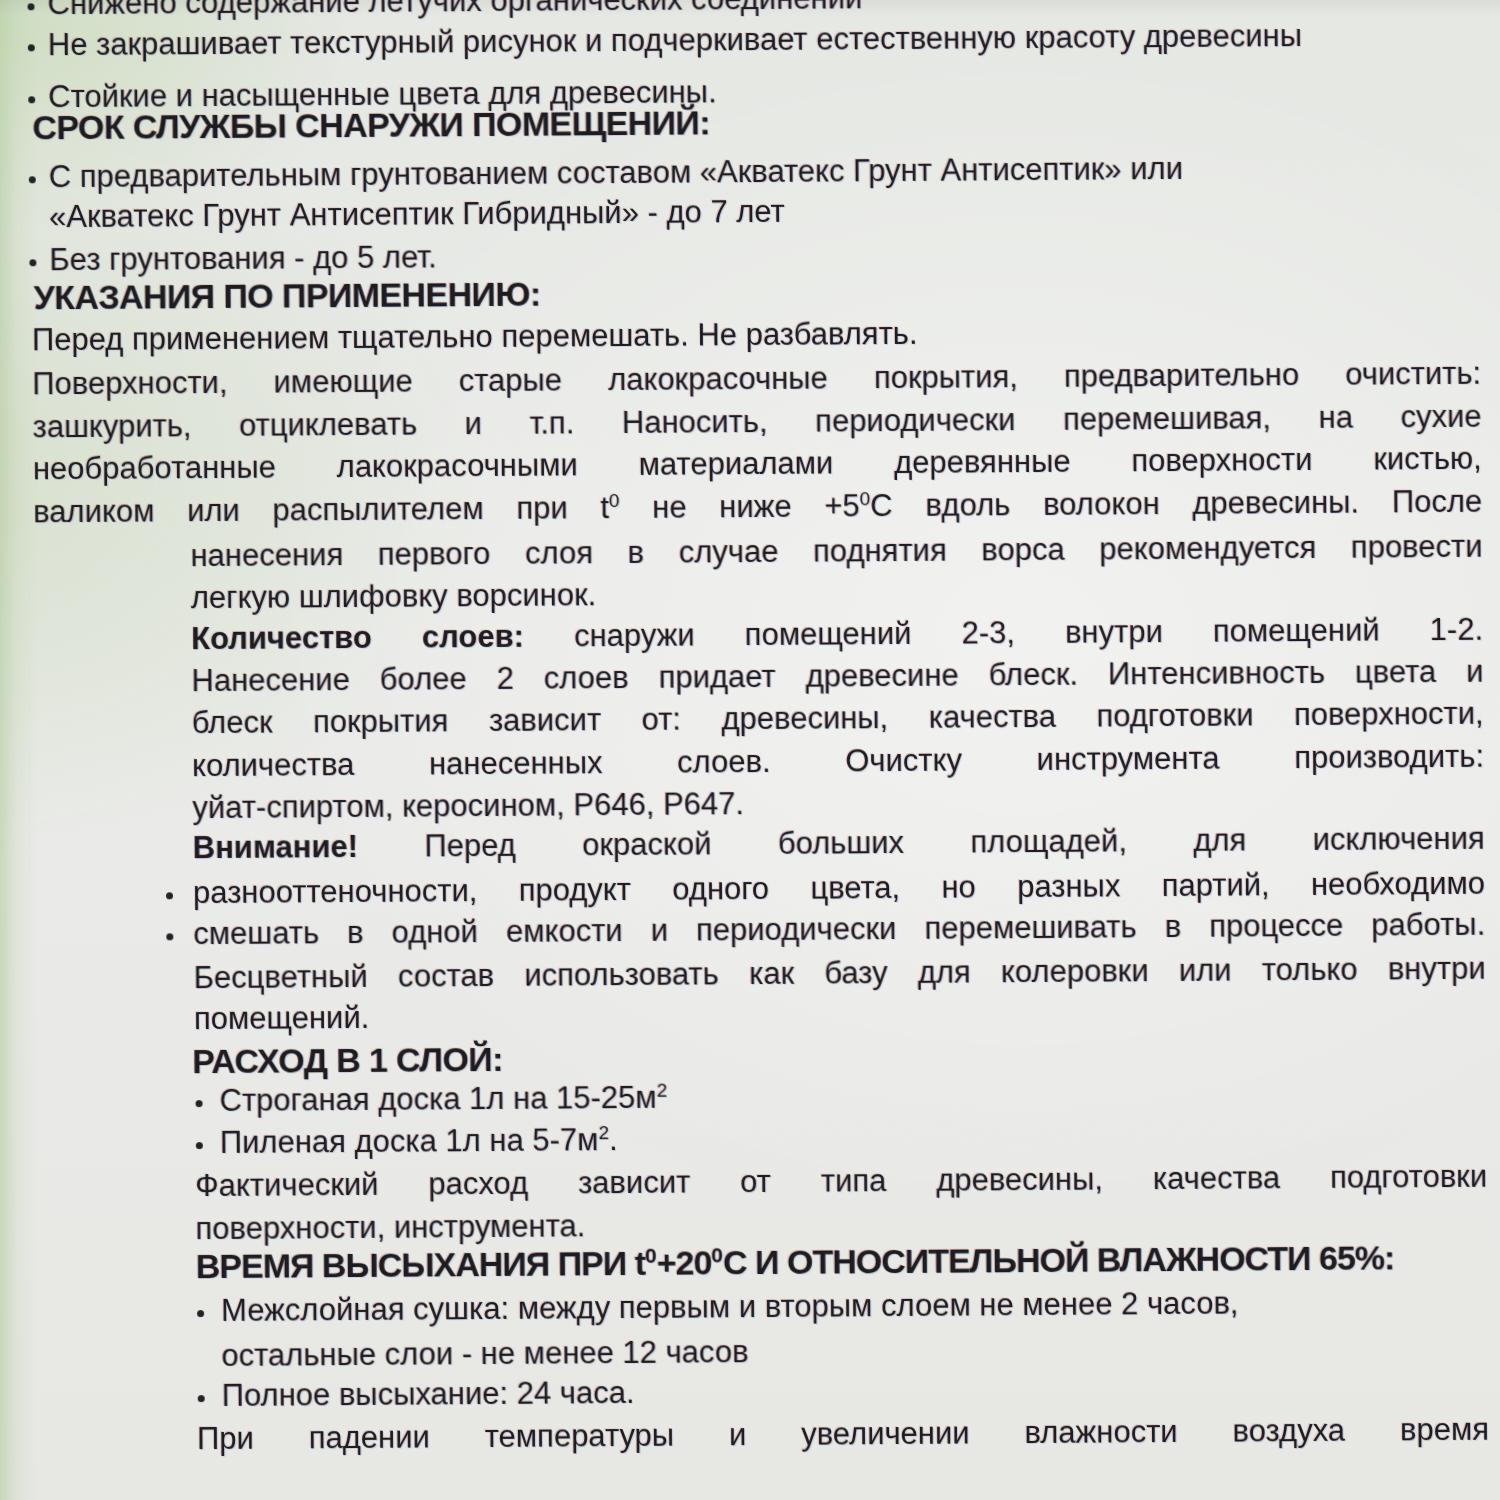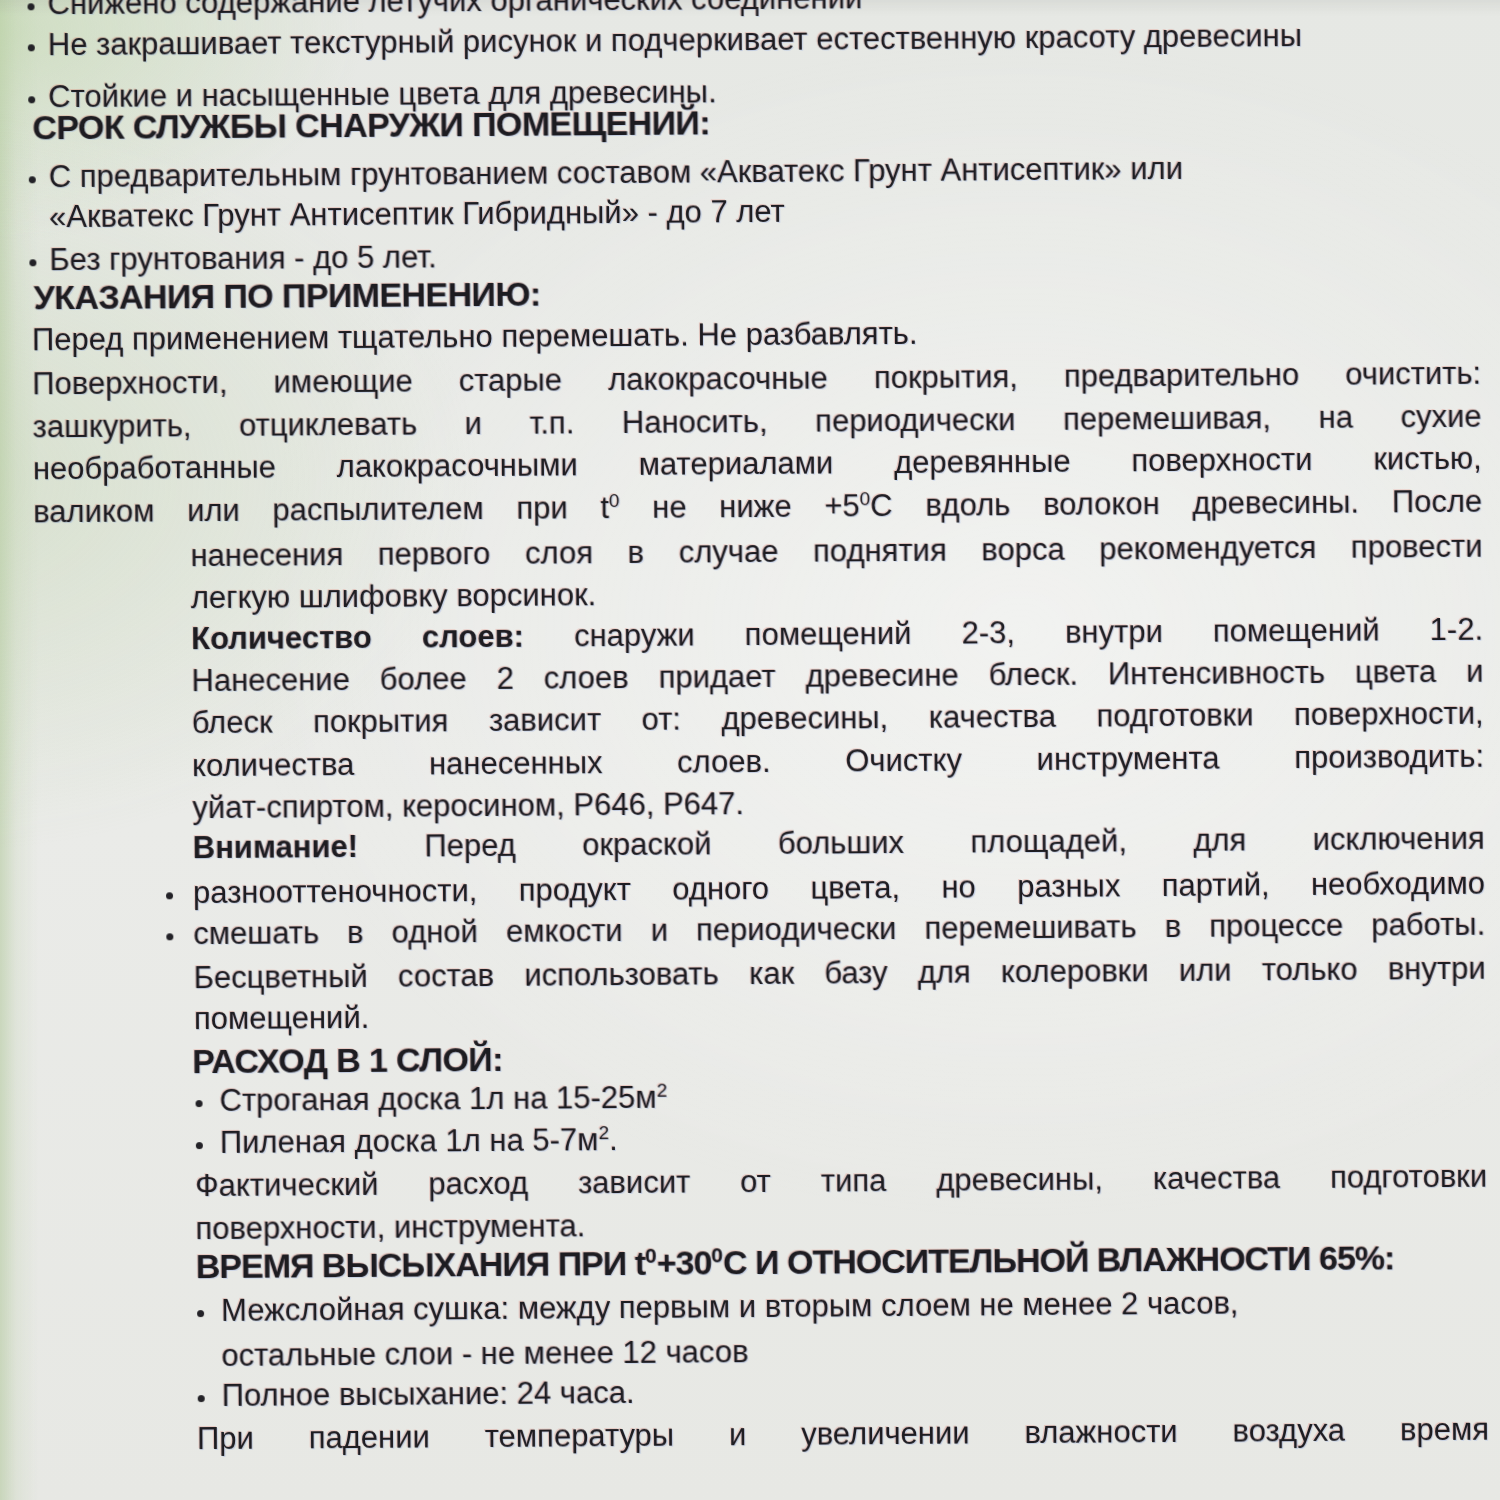--- a/index.html
+++ b/index.html
@@ -93,21 +93,21 @@
   <div class="line" style="left:217px;top:1077px;">
     <i class="blt o24"></i><span>Строганая доска 1л на 15-25м</span><span class="sup">2</span>
   </div>
   <div class="line" style="left:217px;top:1119px;">
     <i class="blt o24"></i><span>Пиленая доска 1л на 5-7м</span><span class="sup">2</span><span>.</span>
   </div>
   <div class="line jl w-ind" style="left:192px;top:1162px;">Фактический расход зависит от типа древесины, качества подготовки</div>
   <div class="line" style="left:192px;top:1205px;">поверхности, инструмента.</div>
 
   <div class="line h" style="left:192px;top:1242px;letter-spacing:-1px;">
-    <span>ВРЕМЯ ВЫСЫХАНИЯ ПРИ t</span><span class="sup">0</span><span>+30</span><span class="sup">0</span><span>С И ОТНОСИТЕЛЬНОЙ ВЛАЖНОСТИ 65%:</span>
+    <span>ВРЕМЯ ВЫСЫХАНИЯ ПРИ t</span><span class="sup">0</span><span>+20</span><span class="sup">0</span><span>С И ОТНОСИТЕЛЬНОЙ ВЛАЖНОСТИ 65%:</span>
   </div>
   <div class="line" style="left:217px;top:1287px;">
     <i class="blt o24"></i><span>Межслойная сушка: между первым и вторым слоем не менее 2 часов,</span>
   </div>
   <div class="line" style="left:217px;top:1332px;">остальные слои - не менее 12 часов</div>
   <div class="line" style="left:217px;top:1372px;">
     <i class="blt o24"></i><span>Полное высыхание: 24 часа.</span>
   </div>
   <div class="line jl w-ind" style="left:192px;top:1415px;">При падении температуры и увеличении влажности воздуха время</div>
 

